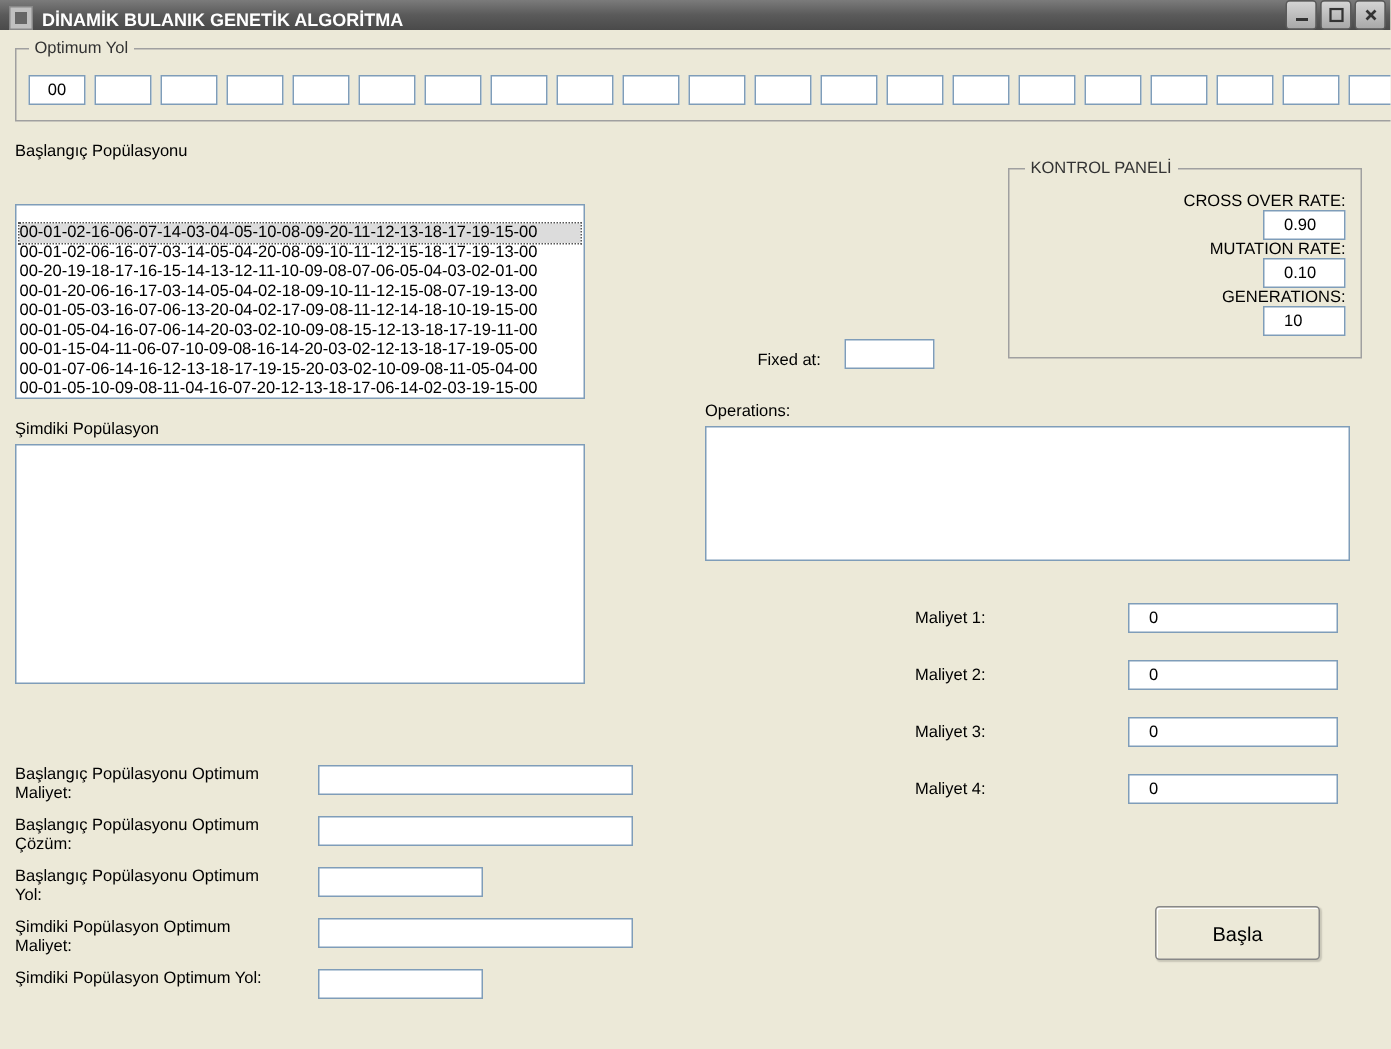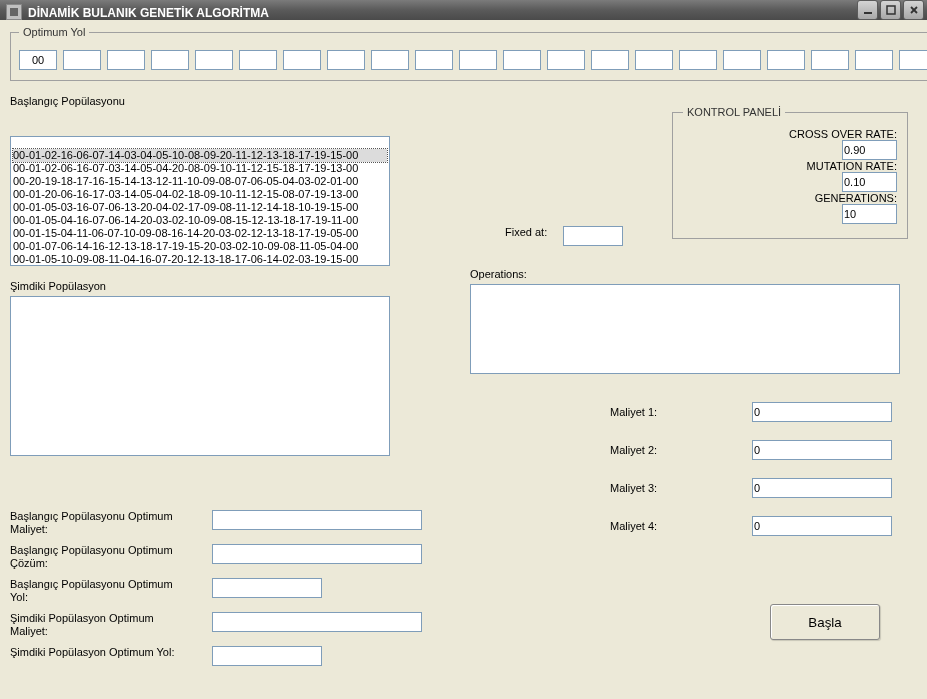--- a/index.html
+++ b/index.html
@@ -109,21 +109,21 @@
       margin-bottom: 6px;
       gap: 32px;
     }
     .field-row .lbl {
       width: 160px;
     }
     .txt {
       height: 20px;
       background: #fff;
       border: 1px solid #7f9db9;
-      padding: 1px 1px;
+      padding: 1px 13px;
       font-size: 11px;
     }
     .txt.w110 { width: 110px; }
     .txt.w210 { width: 210px; }
     .txt.w60  { width: 60px; }
     .txt.w55  { width: 55px; }
     .txt.w140 { width: 140px; }
     .right-area {
       position: absolute;
       left: 470px;
@@ -143,21 +143,21 @@
       align-items: flex-end;
       margin: 0 0;
       flex-direction: column;
     }
     .kp-row .kp-lbl { flex: 1; }
     .fixed-row {
       position: absolute;
       left: 35px;
       top: 120px;
       display: flex;
-      align-items: flex-start;
+      align-items: flex-end;
       gap: 16px;
     }
     .ops-block {
       position: absolute;
       left: 0px;
       top: 162px;
     }
     .maliyet-block {
       position: absolute;
       left: 140px;

